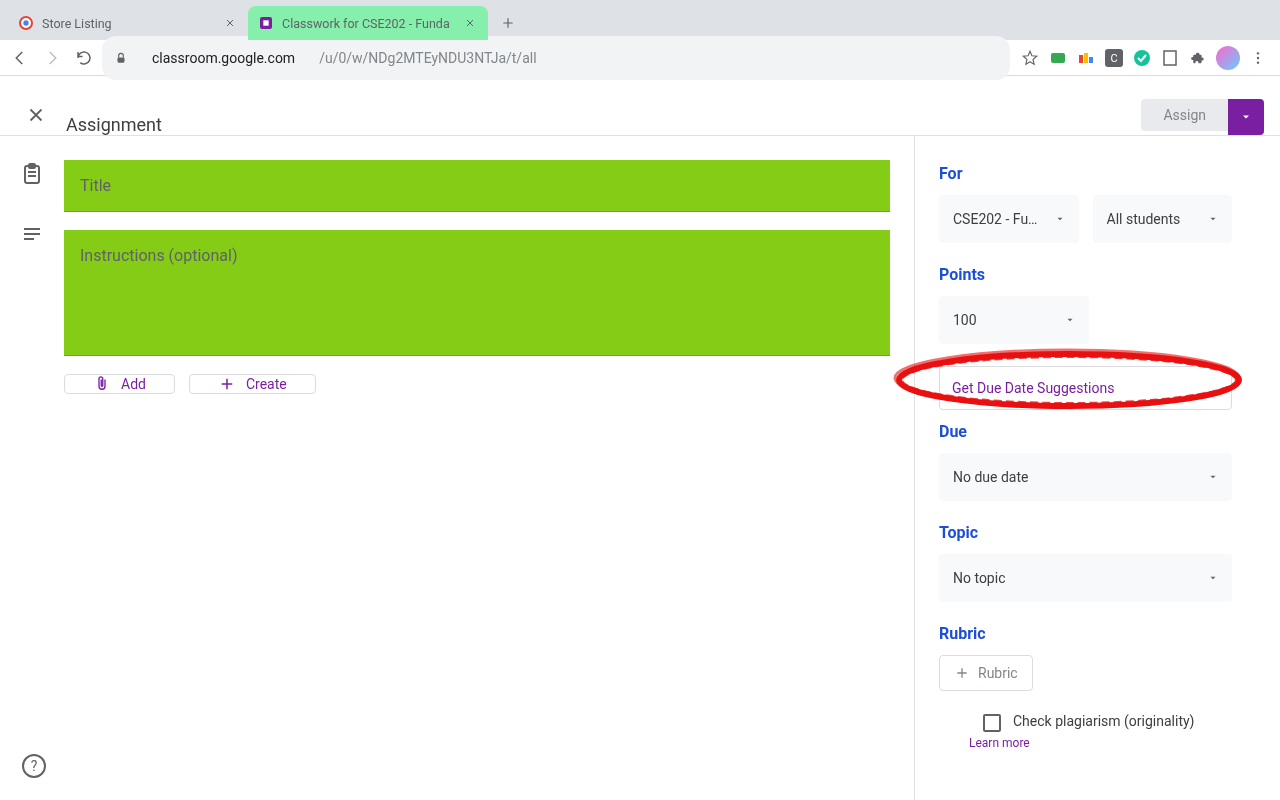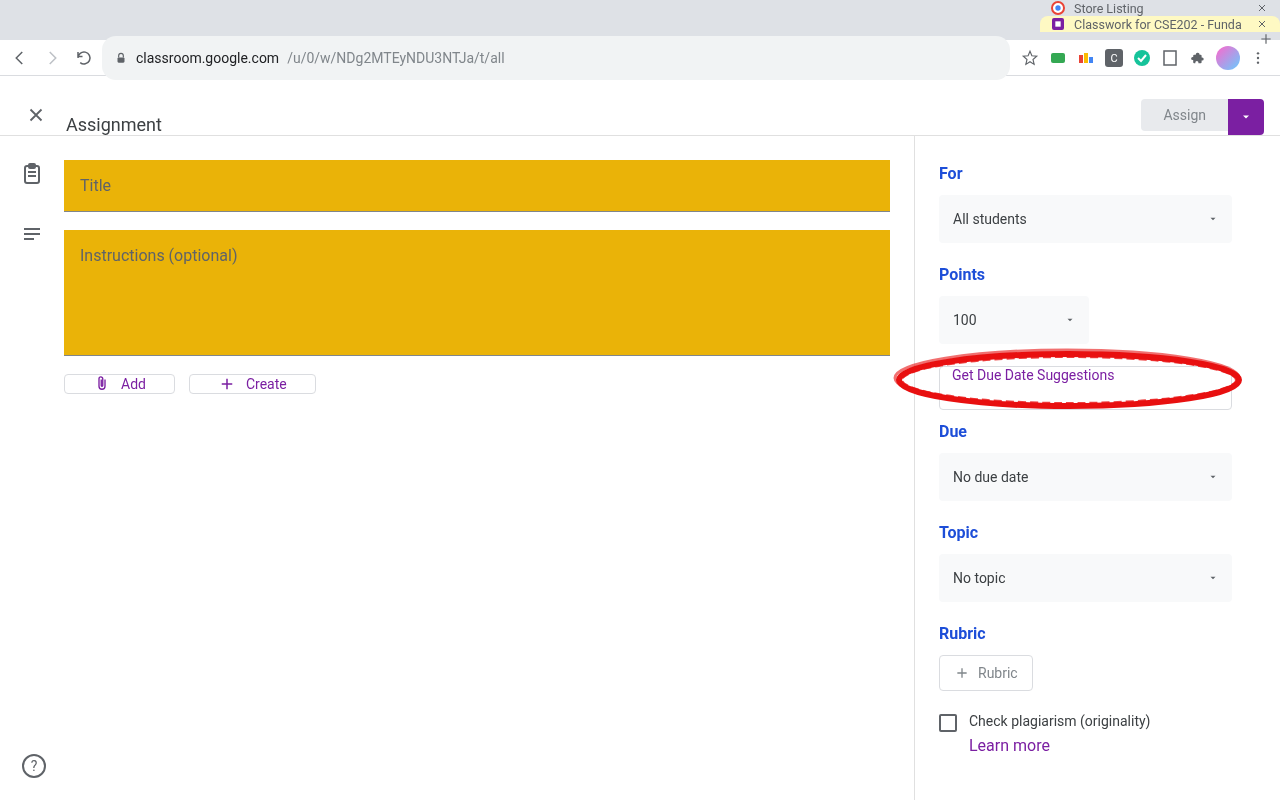--- a/index.html
+++ b/index.html
@@ -1,77 +1,77 @@
 <!DOCTYPE html>
 <html><head>
 <meta charset="utf-8">
 <style>
   * { box-sizing: border-box; margin: 0; padding: 0; font-family: 'Google Sans', Roboto, Arial, sans-serif; }
   body { width: 1280px; height: 800px; overflow: hidden; background: #fff; color: #3c4043; }
 
   
   .chrome { background: #dee1e6; }
-  .tabs-row { display: flex; align-items: flex-end; height: 40px; padding-left: 8px; flex-direction: column; }
+  .tabs-row { display: flex; align-items: flex-end; height: 40px; padding-left: 8px; }
   .tab { display: flex; align-items: center; gap: 8px; height: 34px; padding: 0 10px; font-size: 12.5px; color: #5f6368; border-radius: 8px 8px 0 0; width: 240px; position: relative; }
-  .tab.active { background: #fef9c3; }
+  .tab.active { background: #86efac; }
   .tab .favicon { width: 16px; height: 16px; display: inline-flex; align-items: center; justify-content: center; }
   .tab .title { flex: 1; white-space: nowrap; overflow: hidden; text-overflow: ellipsis; }
   .tab .close { width: 16px; height: 16px; display: inline-flex; align-items: center; justify-content: center; color: #5f6368; }
   .newtab { width: 28px; height: 28px; display: flex; align-items: center; justify-content: center; border-radius: 50%; margin-left: 6px; margin-bottom: 3px; color: #5f6368; }
 
   .addr-row { background: #fff; display: flex; align-items: center; height: 36px; padding: 0 6px; gap: 4px; border-bottom: 1px solid #dadce0; }
   .nav-btn { width: 28px; height: 28px; display: flex; align-items: center; justify-content: center; color: #5f6368; border-radius: 50%; }
   .nav-btn.disabled { color: #bdc1c6; }
-  .omnibox { flex: 1; height: 44px; background: #f1f3f4; border-radius: 14px; display: flex; align-items: center; padding: 16px 12px; font-size: 14px; color: #202124; gap: 8px; }
+  .omnibox { flex: 1; height: 44px; background: #f1f3f4; border-radius: 14px; display: flex; align-items: center; padding: 16px 12px; font-size: 14px; color: #202124; gap: 24px; }
   .omnibox .lock { color: #5f6368; }
   .omnibox .url-faded { color: #80868b; }
   .ext-row { display: flex; align-items: center; gap: 8px; padding: 0 6px; }
   .ext { width: 20px; height: 20px; display: flex; align-items: center; justify-content: center; font-size: 14px; }
   .avatar { width: 24px; height: 24px; border-radius: 50%; background: linear-gradient(135deg,#f6c,#6cf); }
 
   
   .app-header { height: 60px; display: flex; align-items: flex-end; padding: 0 16px; border-bottom: 1px solid #e0e0e0; }
   .close-x { width: 40px; height: 40px; display: flex; align-items: center; justify-content: center; color: #5f6368; margin-right: 10px; }
   .app-title { font-size: 18px; color: #3c4043; font-weight: 400; }
   .spacer { flex: 1; }
   .assign-wrap { display: flex; }
   .assign-btn { background: #e8eaed; color: #80868b; padding: 0 22px; height: 32px; display: flex; align-items: center; font-size: 14px; border-radius: 4px 0 0 4px; }
   .assign-drop { background: #7b1fa2; width: 36px; height: 36px; display: flex; align-items: center; justify-content: center; border-radius: 0 4px 4px 0; color: #fff; }
 
   
   .main { display: flex; height: calc(800px - 40px - 36px - 60px); }
   .left-gutter { width: 64px; padding-top: 26px; display: flex; flex-direction: column; align-items: center; gap: 36px; color: #5f6368; }
   .gutter-icon { width: 24px; height: 24px; display: flex; align-items: center; justify-content: center; }
   .center { flex: 1; padding: 24px 24px 0 0; max-width: 850px; }
-  .field { background: #eab308; border-bottom: 1px solid #80868b; padding: 16px 16px; margin-bottom: 18px; }
+  .field { background: #84cc16; border-bottom: 1px solid #80868b; padding: 16px 16px; margin-bottom: 18px; }
   .field input, .field textarea { border: none; background: transparent; width: 100%; font-size: 16px; color: #202124; outline: none; resize: none; font-family: inherit; }
   .field input::placeholder, .field textarea::placeholder { color: #5f6368; }
   .field.instructions { height: 126px; }
   .btn-row { display: flex; gap: 14px; }
   .pill-btn { border: 1px solid #dadce0; border-radius: 4px; height: 20px; padding: 0 28px; display: flex; align-items: center; gap: 10px; color: #7b1fa2; font-size: 14px; background: #fff; }
   .pill-btn .ic { color: #7b1fa2; }
 
   
   .right { width: 342px; border-left: 1px solid #e0e0e0; padding: 24px 24px 0 24px; position: relative; }
   .label { font-size: 16px; color: #1d4ed8; font-weight: 700; margin-bottom: 12px; margin-top: 4px; }
   .sel-row { display: flex; gap: 14px; margin-bottom: 22px; }
   .select { background: #f8f9fa; border-radius: 4px; height: 48px; display: flex; align-items: center; padding: 0 14px; font-size: 14px; color: #3c4043; justify-content: space-between; flex: 1; min-width: 0; }
   .select .txt { white-space: nowrap; overflow: hidden; text-overflow: ellipsis; }
   .select.full { width: 100%; }
   .select.narrow { width: 150px; flex: none; }
   .caret { color: #5f6368; margin-left: 8px; }
 
-  .suggestion-btn { border: 1px solid #dadce0; border-radius: 4px; height: 44px; width: 100%; display: flex; align-items: flex-start; padding: 0 12px; color: #7b1fa2; font-size: 14px; margin-bottom: 12px; background: #fff; position: relative; }
+  .suggestion-btn { border: 1px solid #dadce0; border-radius: 4px; height: 44px; width: 100%; display: flex; align-items: center; padding: 0 12px; color: #7b1fa2; font-size: 14px; margin-bottom: 12px; background: #fff; position: relative; }
 
   .rubric-btn { border: 1px solid #dadce0; border-radius: 4px; height: 36px; display: inline-flex; align-items: center; padding: 0 14px; gap: 8px; color: #80868b; font-size: 14px; background: #fff; margin-bottom: 22px; }
 
-  .check-row { display: flex; align-items: flex-start; gap: 12px; }
+  .check-row { display: flex; align-items: flex-start; gap: 12px; margin-left: 44px; }
   .checkbox { width: 18px; height: 18px; border: 2px solid #5f6368; border-radius: 2px; flex-shrink: 0; margin-top: 1px; }
   .check-text { font-size: 14px; color: #3c4043; }
-  .learn { font-size: 16px; color: #7b1fa2; margin-top: 4px; margin-left: 30px; }
+  .learn { font-size: 12px; color: #7b1fa2; margin-top: 4px; margin-left: 30px; }
 
   .help-fab { position: fixed; bottom: 22px; left: 22px; width: 24px; height: 24px; border: 2px solid #5f6368; border-radius: 50%; display: flex; align-items: center; justify-content: center; color: #5f6368; font-size: 14px; }
 
   
   .anno-circle { position: absolute; left: -26px; top: 212px; width: 360px; height: 64px; pointer-events: none; }
   .anno-circle svg { width: 100%; height: 100%; }
 
   svg { display: block; }
 </style>
 </head>
@@ -249,20 +249,28 @@
         </span>
         <span>Create</span>
       </div>
     </div>
   </div>
 
   <div class="right">
     <div class="label">For</div>
     <div class="sel-row">
       <div class="select">
+        <span class="txt">CSE202 - Fu…</span>
+        <span class="caret">
+            <svg viewBox="0 0 24 24" width="10" height="10">
+              <path d="M6 9l6 6 6-6" fill="#5f6368"></path>
+            </svg>
+          </span>
+      </div>
+      <div class="select">
         <span class="txt">All students</span>
         <span class="caret">
             <svg viewBox="0 0 24 24" width="10" height="10">
               <path d="M6 9l6 6 6-6" fill="#5f6368"></path>
             </svg>
           </span>
       </div>
     </div>
 
     <div class="label">Points</div>

